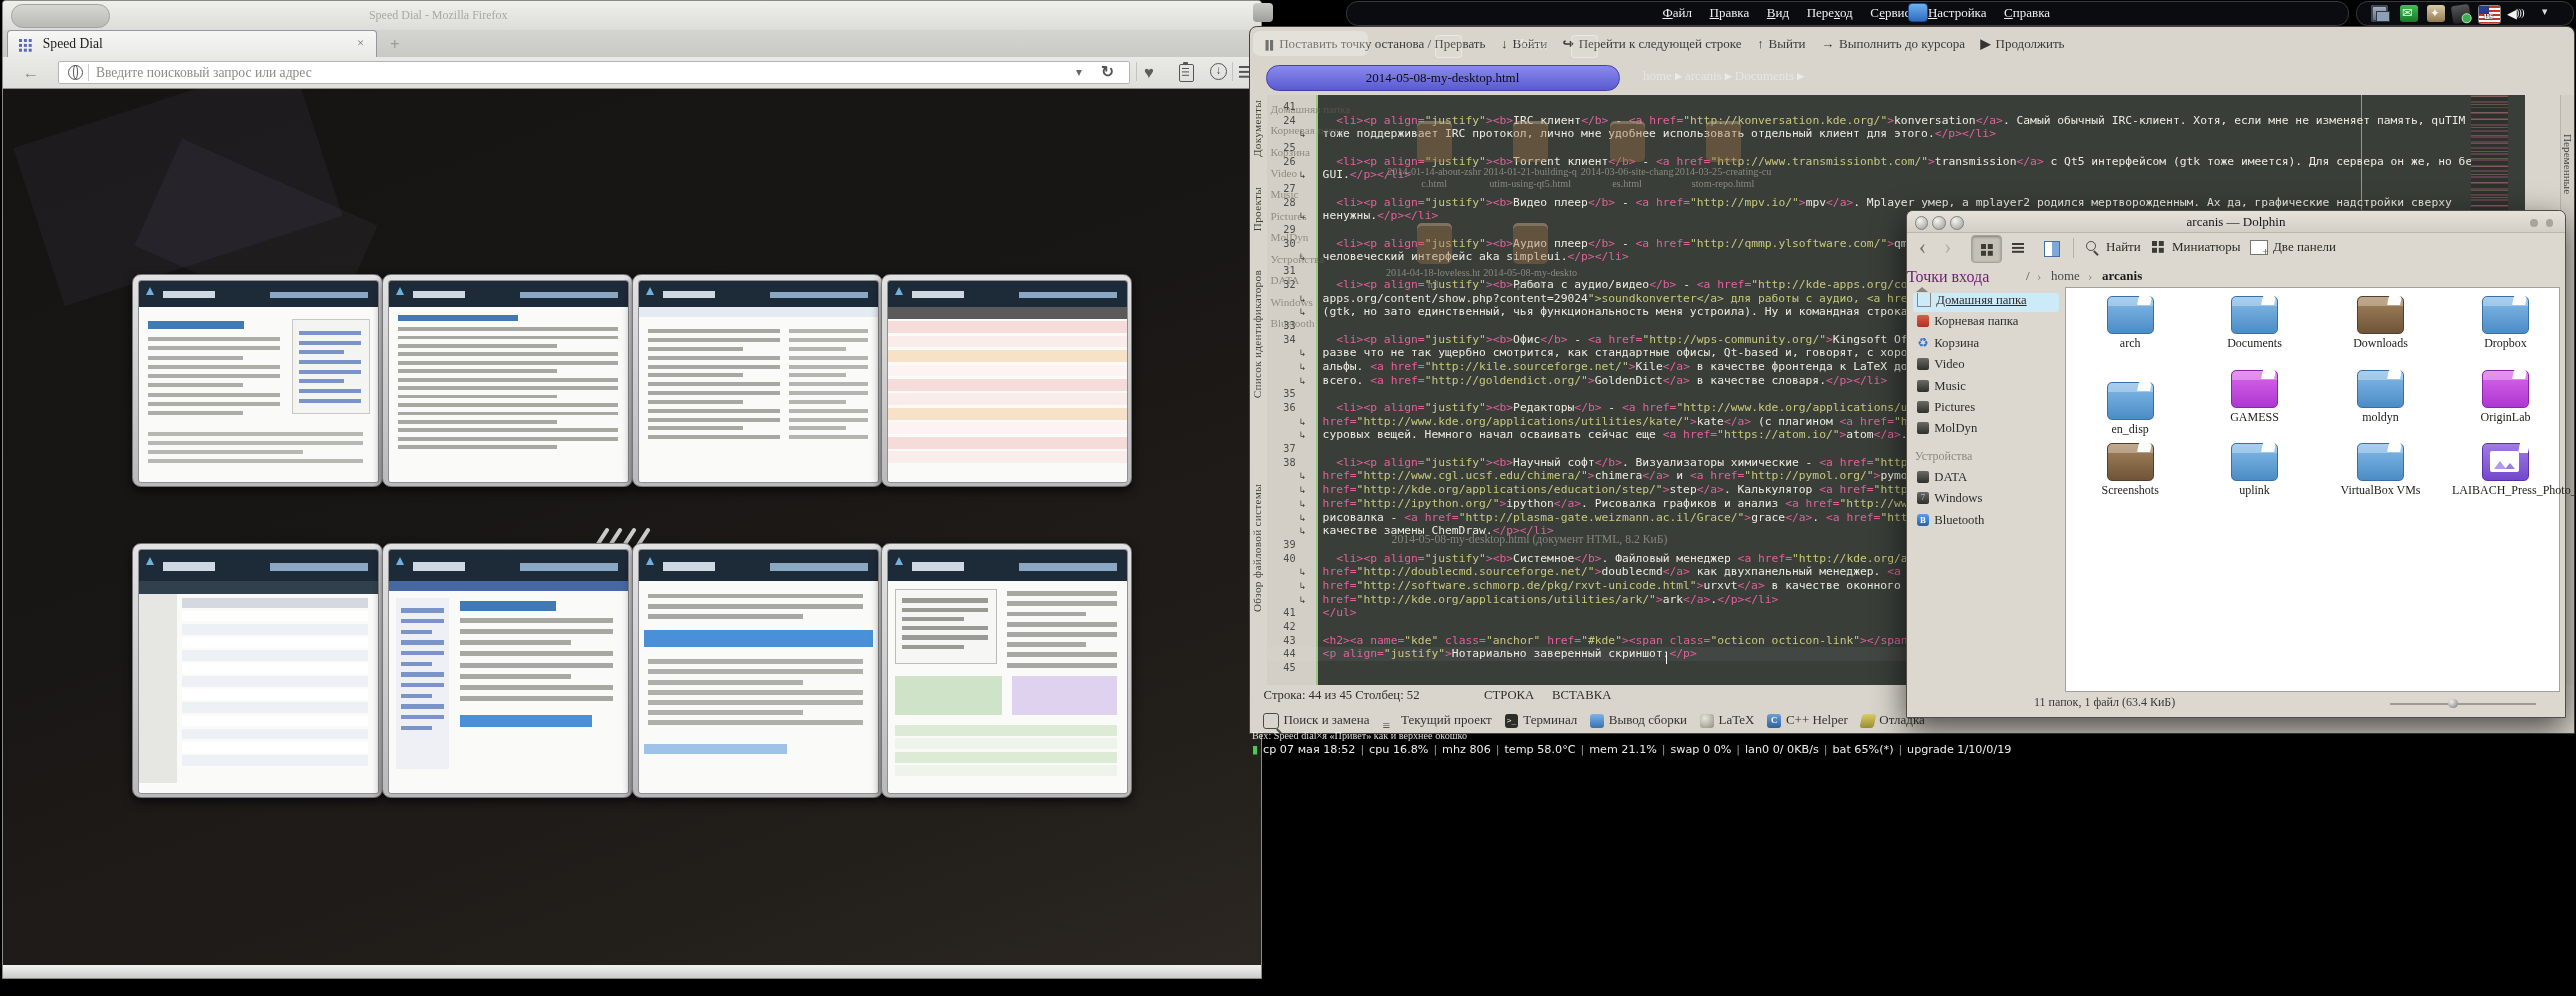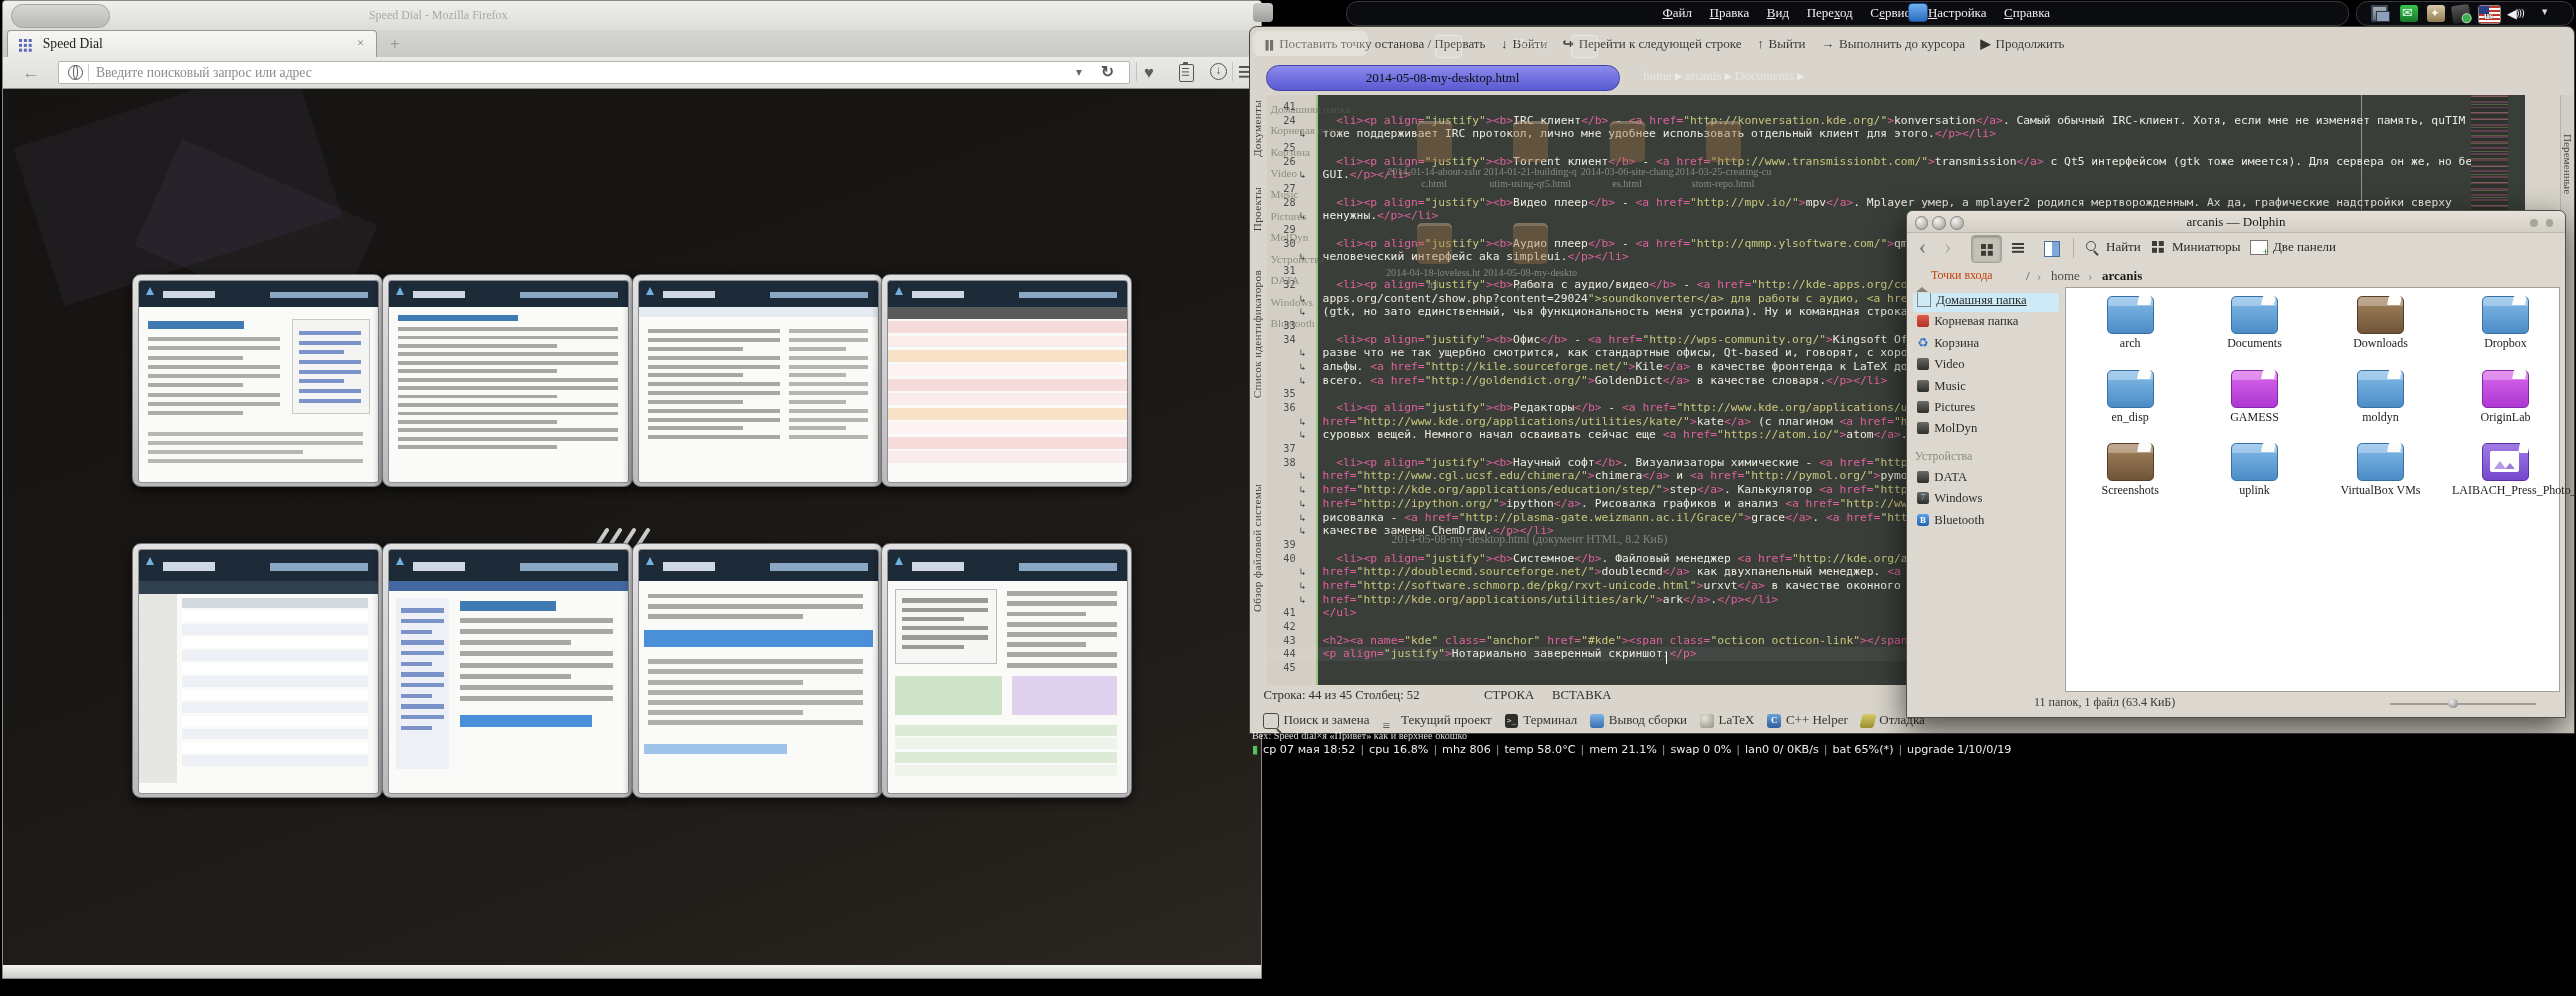--- a/index.html
+++ b/index.html
@@ -146,21 +146,21 @@
   .d-ic-grid{position:absolute;left:8.8px;top:7.8px;width:4.9px;height:4.9px;background:#3c3c36;box-shadow:6.8px 0 #3c3c36,0 6.8px #3c3c36,6.8px 6.8px #3c3c36;}
   .d-ic-list{position:absolute;left:7.8px;top:7.8px;width:12.7px;height:1.9px;background:#3c3c36;box-shadow:0 3.9px #3c3c36,0 7.8px #3c3c36;}
   .d-ic-split{position:absolute;left:6.8px;top:5.8px;width:14.6px;height:13.6px;background:linear-gradient(90deg,#fff 0 48%,#7fa8d8 52% 100%);border:1px solid #4a6f9a;}
   .d-tlabel{position:absolute;top:6.8px;font-size:13px;color:#2a2a25;}
   .d-mag{position:absolute;top:8.8px;width:7.8px;height:7.8px;border:1.9px solid #4a4a44;border-radius:50%;}
   .d-mag:before{content:"";position:absolute;right:-3.9px;bottom:-3.9px;width:5.8px;height:1.9px;background:#4a4a44;transform:rotate(45deg);}
   .d-ic-thumbs{position:absolute;top:8.8px;width:4.9px;height:4.9px;background:#3c3c36;box-shadow:6.8px 0 #3c3c36,0 6.8px #3c3c36,6.8px 6.8px #3c3c36;}
   .d-ic-panels{position:absolute;top:7.8px;width:15.6px;height:12.7px;background:#fff;border:1px solid #7a766c;}
   .d-ic-panels:before{content:"+";position:absolute;right:-1.9px;bottom:-2.9px;color:#2e8b2e;font-weight:bold;font-size:10.7px;}
   .d-crumbrow{left:0;top:55px;width:100%;height:21.4px;}
-  .d-places-hdr{position:absolute;left:24px;top:1.9px;font-size:12px;color:#c2410c;}
+  .d-places-hdr{position:absolute;left:0;top:1.9px;font-size:16px;color:#701a75;}
   .d-crumb{position:absolute;top:1.9px;font-size:13px;color:#4a4a44;}
   .d-places{left:3.9px;top:76px;width:152px;height:403px;overflow:hidden;}
   .d-place{position:absolute;left:1.9px;height:19.5px;font-size:12.7px;color:#2e2e29;white-space:nowrap;}
   .d-place .pic{display:inline-block;vertical-align:middle;margin:0 4.9px 1.9px 3.9px;width:12.7px;height:12.7px;}
   .d-place.sel{background:#cdeaf8;border-radius:2.9px;width:146px;}
   .d-place.sel .lbl{text-decoration:underline;}
   .pic-home{background:transparent;border:1.5px solid #8a867c;border-top:none;position:relative;height:7.8px;margin-top:4.9px;}
   .pic-home:before{content:"";position:absolute;left:-1.9px;top:-5.8px;border-left:6.8px solid transparent;border-right:6.8px solid transparent;border-bottom:5.8px solid #8a867c;}
   .pic-red{background:linear-gradient(#e05a4a,#b03224);border-radius:1.9px;}
   .pic-trash{background:transparent;color:#3a78c8;font-size:12.7px;line-height:12.7px;text-align:center;}
@@ -625,21 +625,21 @@
         <span class="nm">Documents</span>
       </div>
       <div class="d-cell" style="left: 261px; top: 7.8px;">
         <div class="folder f-brown"></div>
         <span class="nm">Downloads</span>
       </div>
       <div class="d-cell" style="left: 386px; top: 7.8px;">
         <div class="folder f-blue"></div>
         <span class="nm">Dropbox</span>
       </div>
-      <div class="d-cell" style="left: 10.7px; top: 82px; text-align: center;">
+      <div class="d-cell" style="left: 10.7px; top: 94px; text-align: center;">
         <div class="folder f-blue"></div>
         <span class="nm">en_disp</span>
       </div>
       <div class="d-cell" style="left: 135px; top: 82px;">
         <div class="folder f-magenta"></div>
         <span class="nm">GAMESS</span>
       </div>
       <div class="d-cell" style="left: 261px; top: 82px;">
         <div class="folder f-blue"></div>
         <span class="nm">moldyn</span>

